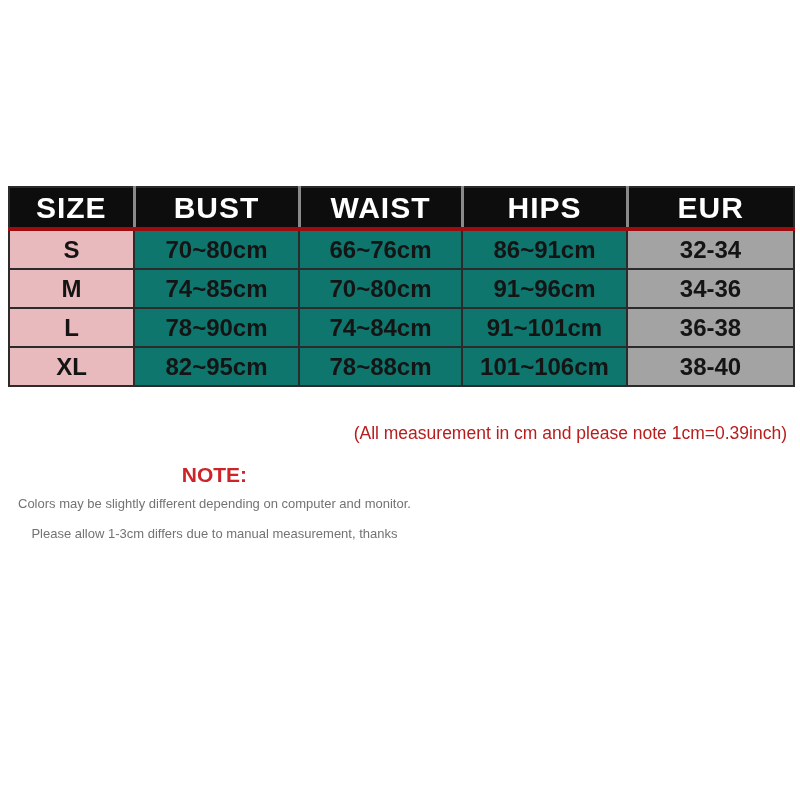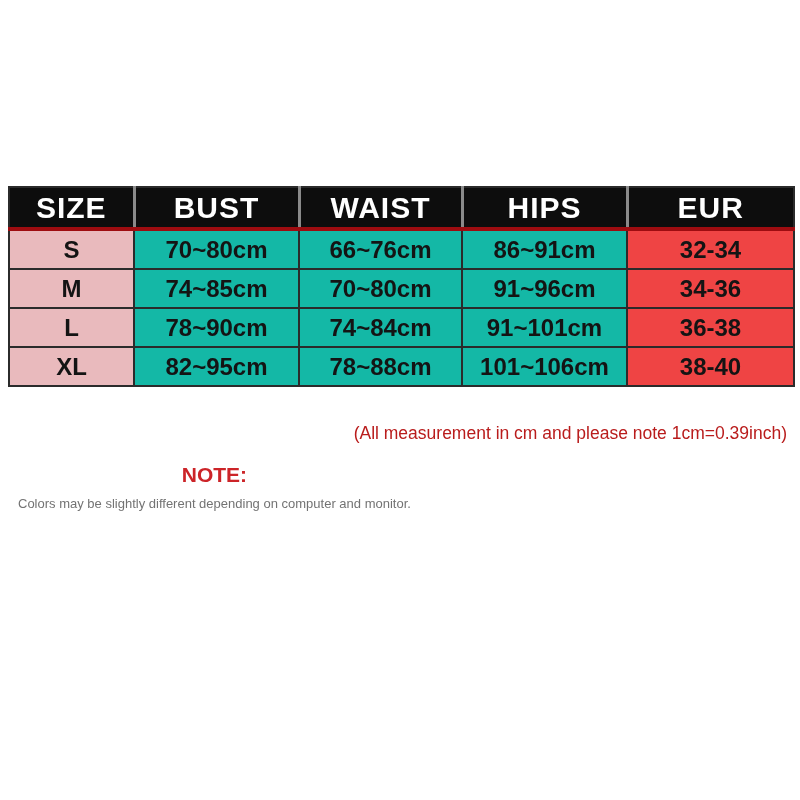--- a/index.html
+++ b/index.html
@@ -47,22 +47,22 @@
     font-size: 24px;
     font-weight: bold;
     color: #141414;
     border-left: 2px solid #2b2b2b;
     border-top: 2px solid #2b2b2b;
   }
   table.size-table td:first-child {
     border-left: none;
   }
   td.c-size { background: #e9babd; }
-  td.c-measure { background: #14b8a6; }
-  td.c-eur { background: #ef4444; margin-left: 33px; }
+  td.c-measure { background: #0f766e; }
+  td.c-eur { background: #a3a3a3; margin-left: 33px; }
 
   .caption {
     position: absolute;
     top: 423px;
     right: 13px;
     font-size: 17.5px;
     color: #b91c1c;
     white-space: nowrap;
   }
   .note-block {
@@ -136,15 +136,16 @@
         <td class="c-eur">38-40</td>
       </tr>
     </tbody>
   </table>
 
   <div class="caption">(All measurement in cm and please note 1cm=0.39inch)</div>
 
   <div class="note-block">
     <div class="note-label">NOTE:</div>
     <div class="note-line">Colors may be slightly different depending on computer and monitor.</div>
+    <div class="note-line">Please allow 1-3cm differs due to manual measurement, thanks</div>
   </div>
 
 </div>
 
 </body></html>

